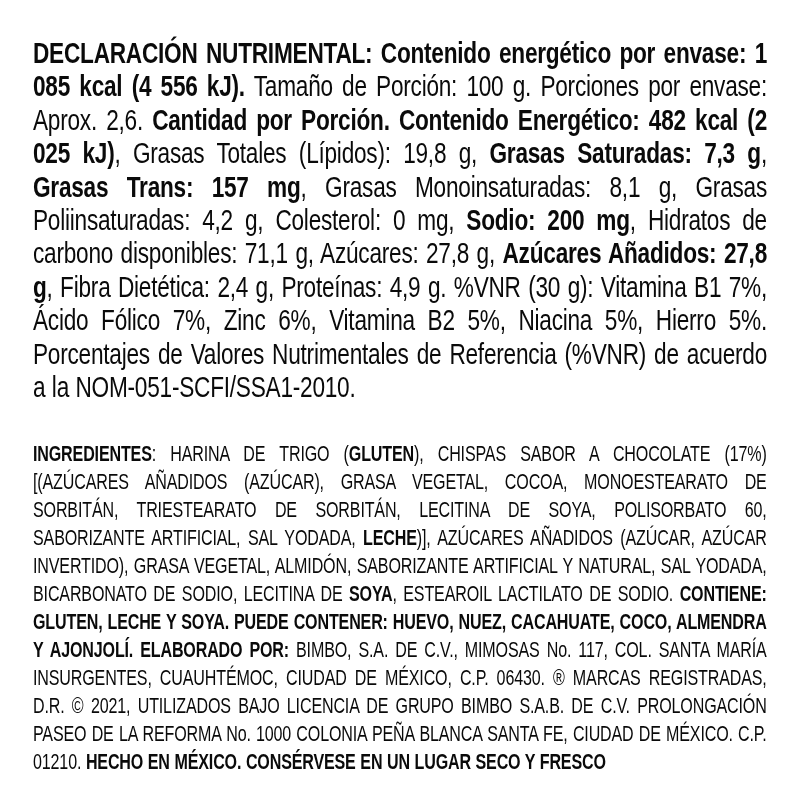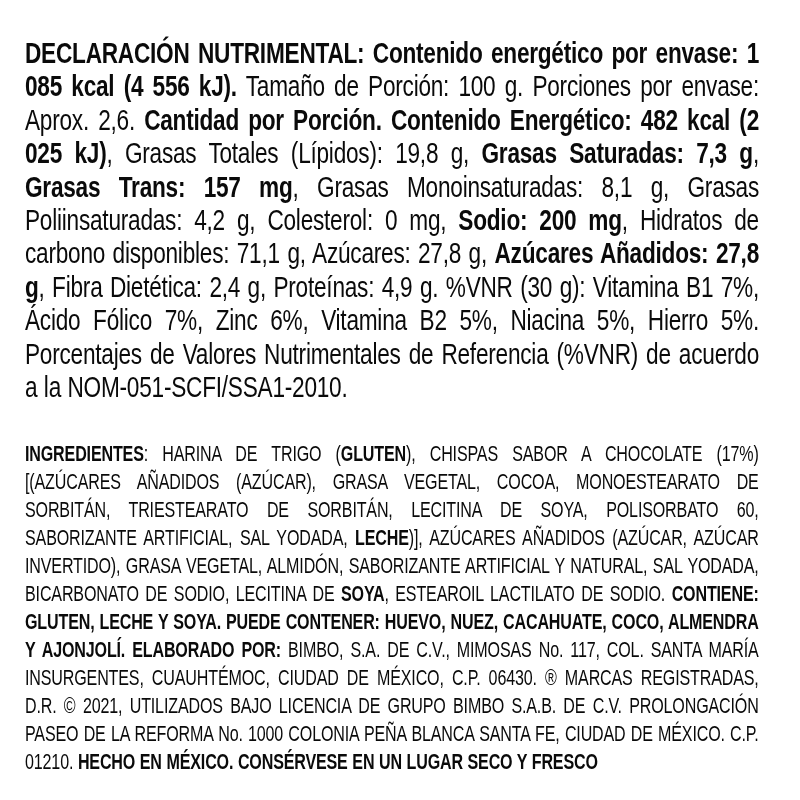--- a/index.html
+++ b/index.html
@@ -10,21 +10,21 @@
     width: 800px;
     height: 800px;
     background: #ffffff;
     overflow: hidden;
     font-family: "Liberation Sans", sans-serif;
     color: #0a0a0a;
     -webkit-font-smoothing: antialiased;
   }
   .label {
     position: relative;
-    padding: 37px 0 0 25px;
+    padding: 37px 0 0 33px;
   }
   .para {
     text-align: justify;
     transform-origin: 0 0;
     word-spacing: 0.02em;
   }
   .para-nutrition {
     width: 941px;              
     transform: scaleX(0.78);
     font-size: 29px;

